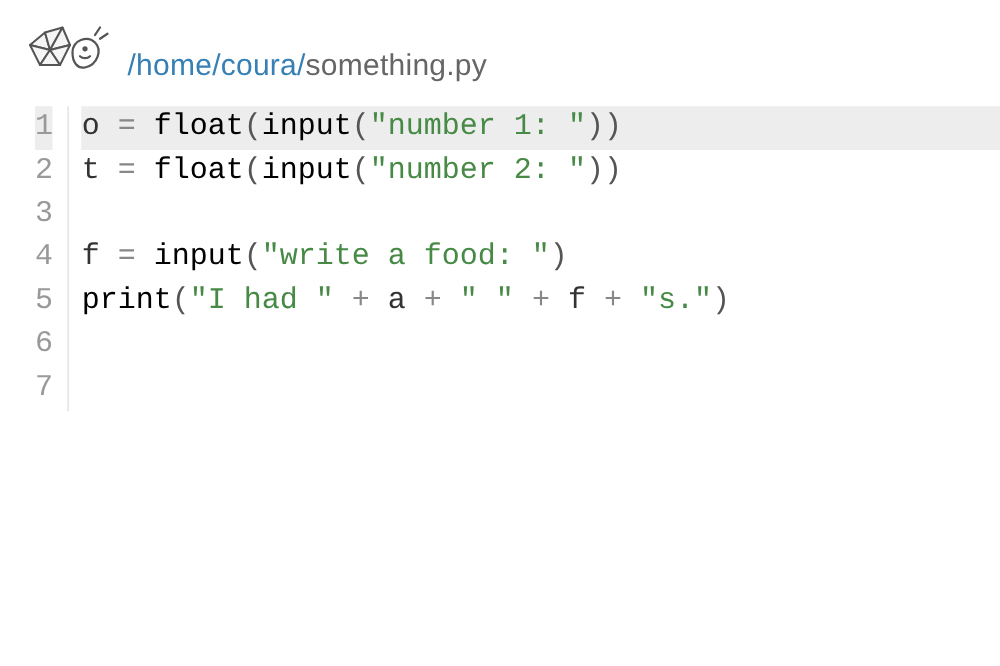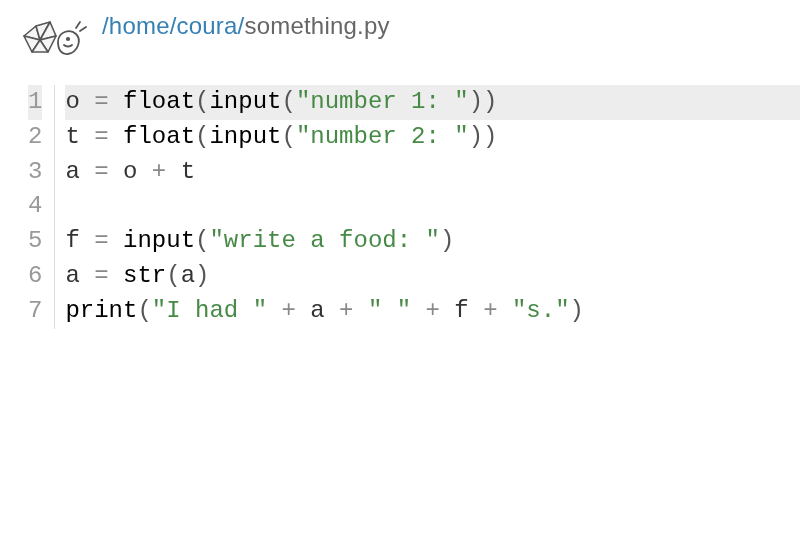--- a/index.html
+++ b/index.html
@@ -5,21 +5,21 @@
   * { margin: 0; padding: 0; box-sizing: border-box; }
   body {
     width: 800px;
     height: 533px;
     background: #ffffff;
     font-family: sans-serif;
     overflow: hidden;
   }
   .header {
     display: flex;
-    align-items: flex-start;
+    align-items: flex-end;
     padding: 12px 18px 8px 18px;
     gap: 14px;
   }
   .logo {
     width: 70px;
     height: 55px;
     flex-shrink: 0;
   }
   .path {
     font-size: 24px;
@@ -103,19 +103,17 @@
       <span class="ln">2</span>
       <span class="ln">3</span>
       <span class="ln">4</span>
       <span class="ln">5</span>
       <span class="ln">6</span>
       <span class="ln">7</span>
     </div>
   <div class="code">
       <span class="line current"><span class="tok-var">o </span><span class="tok-op">= </span><span class="tok-builtin">float</span><span class="tok-paren">(</span><span class="tok-builtin">input</span><span class="tok-paren">(</span><span class="tok-str">"number 1: "</span><span class="tok-paren">))</span></span>
       <span class="line"><span class="tok-var">t </span><span class="tok-op">= </span><span class="tok-builtin">float</span><span class="tok-paren">(</span><span class="tok-builtin">input</span><span class="tok-paren">(</span><span class="tok-str">"number 2: "</span><span class="tok-paren">))</span></span>
-      <span class="line"><span class="tok-var">a </span><span class="tok-op">= </span><span class="tok-var">o </span><span class="tok-op">+ </span><span class="tok-var">t</span></span>
       <span class="line"></span>
       <span class="line"><span class="tok-var">f </span><span class="tok-op">= </span><span class="tok-builtin">input</span><span class="tok-paren">(</span><span class="tok-str">"write a food: "</span><span class="tok-paren">)</span></span>
-      <span class="line"><span class="tok-var">a </span><span class="tok-op">= </span><span class="tok-builtin">str</span><span class="tok-paren">(</span><span class="tok-var">a</span><span class="tok-paren">)</span></span>
       <span class="line"><span class="tok-builtin">print</span><span class="tok-paren">(</span><span class="tok-str">"I had "</span><span class="tok-op"> + </span><span class="tok-var">a</span><span class="tok-op"> + </span><span class="tok-str">" "</span><span class="tok-op"> + </span><span class="tok-var">f</span><span class="tok-op"> + </span><span class="tok-str">"s."</span><span class="tok-paren">)</span></span>
     </div>
 </div>
 
 </body></html>

